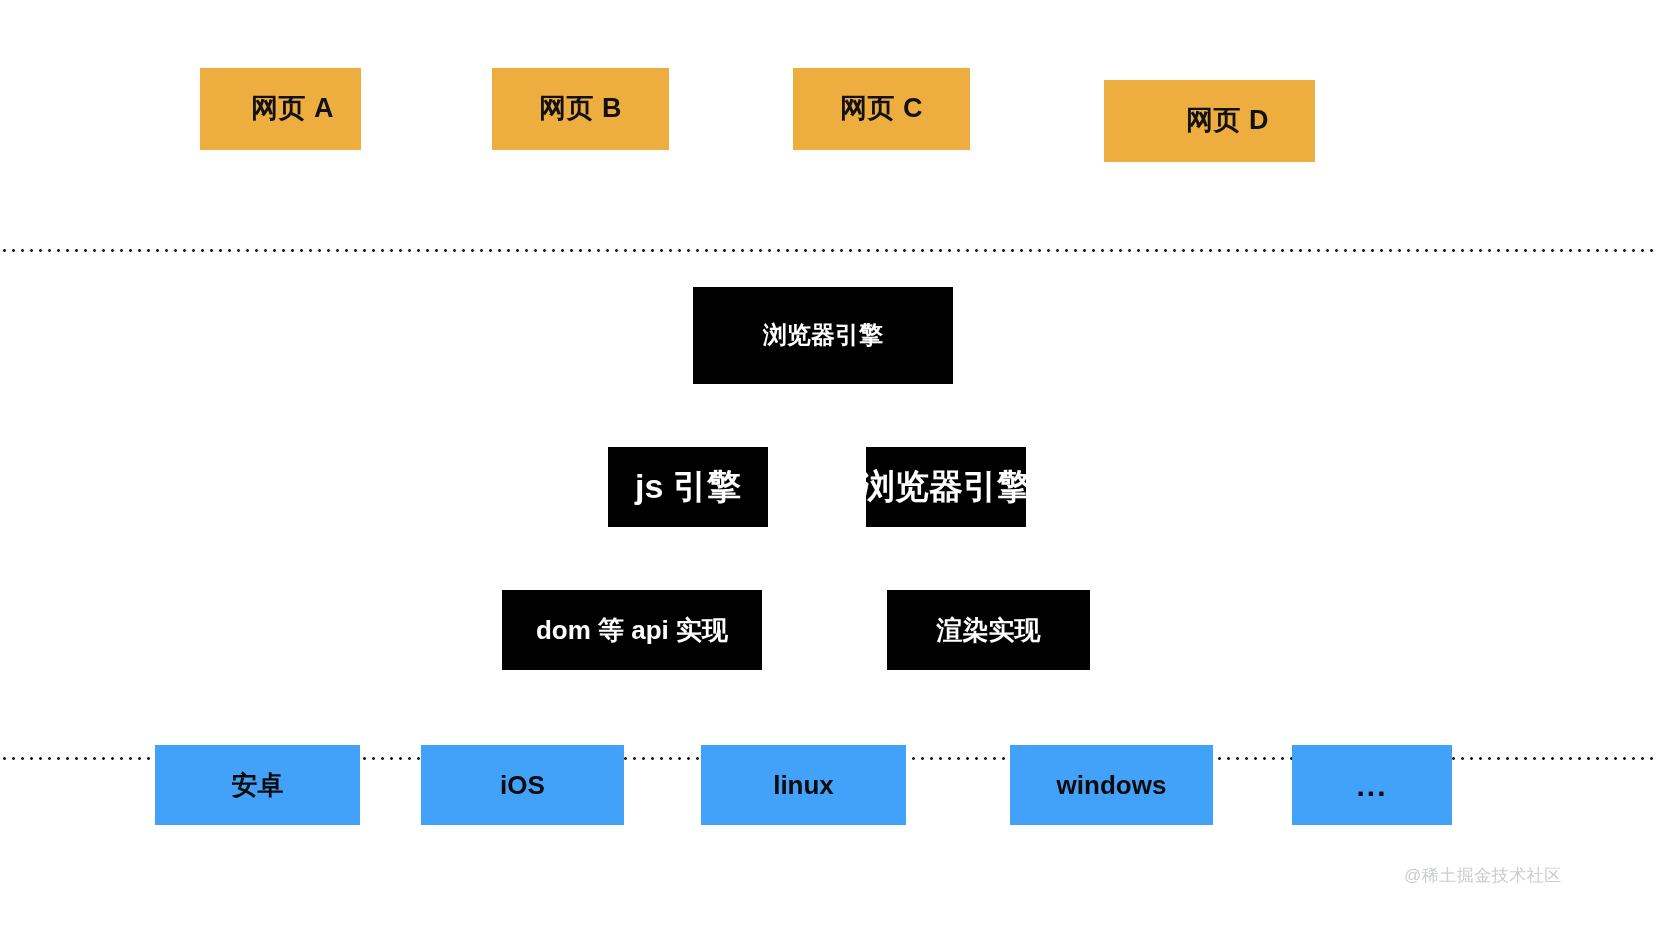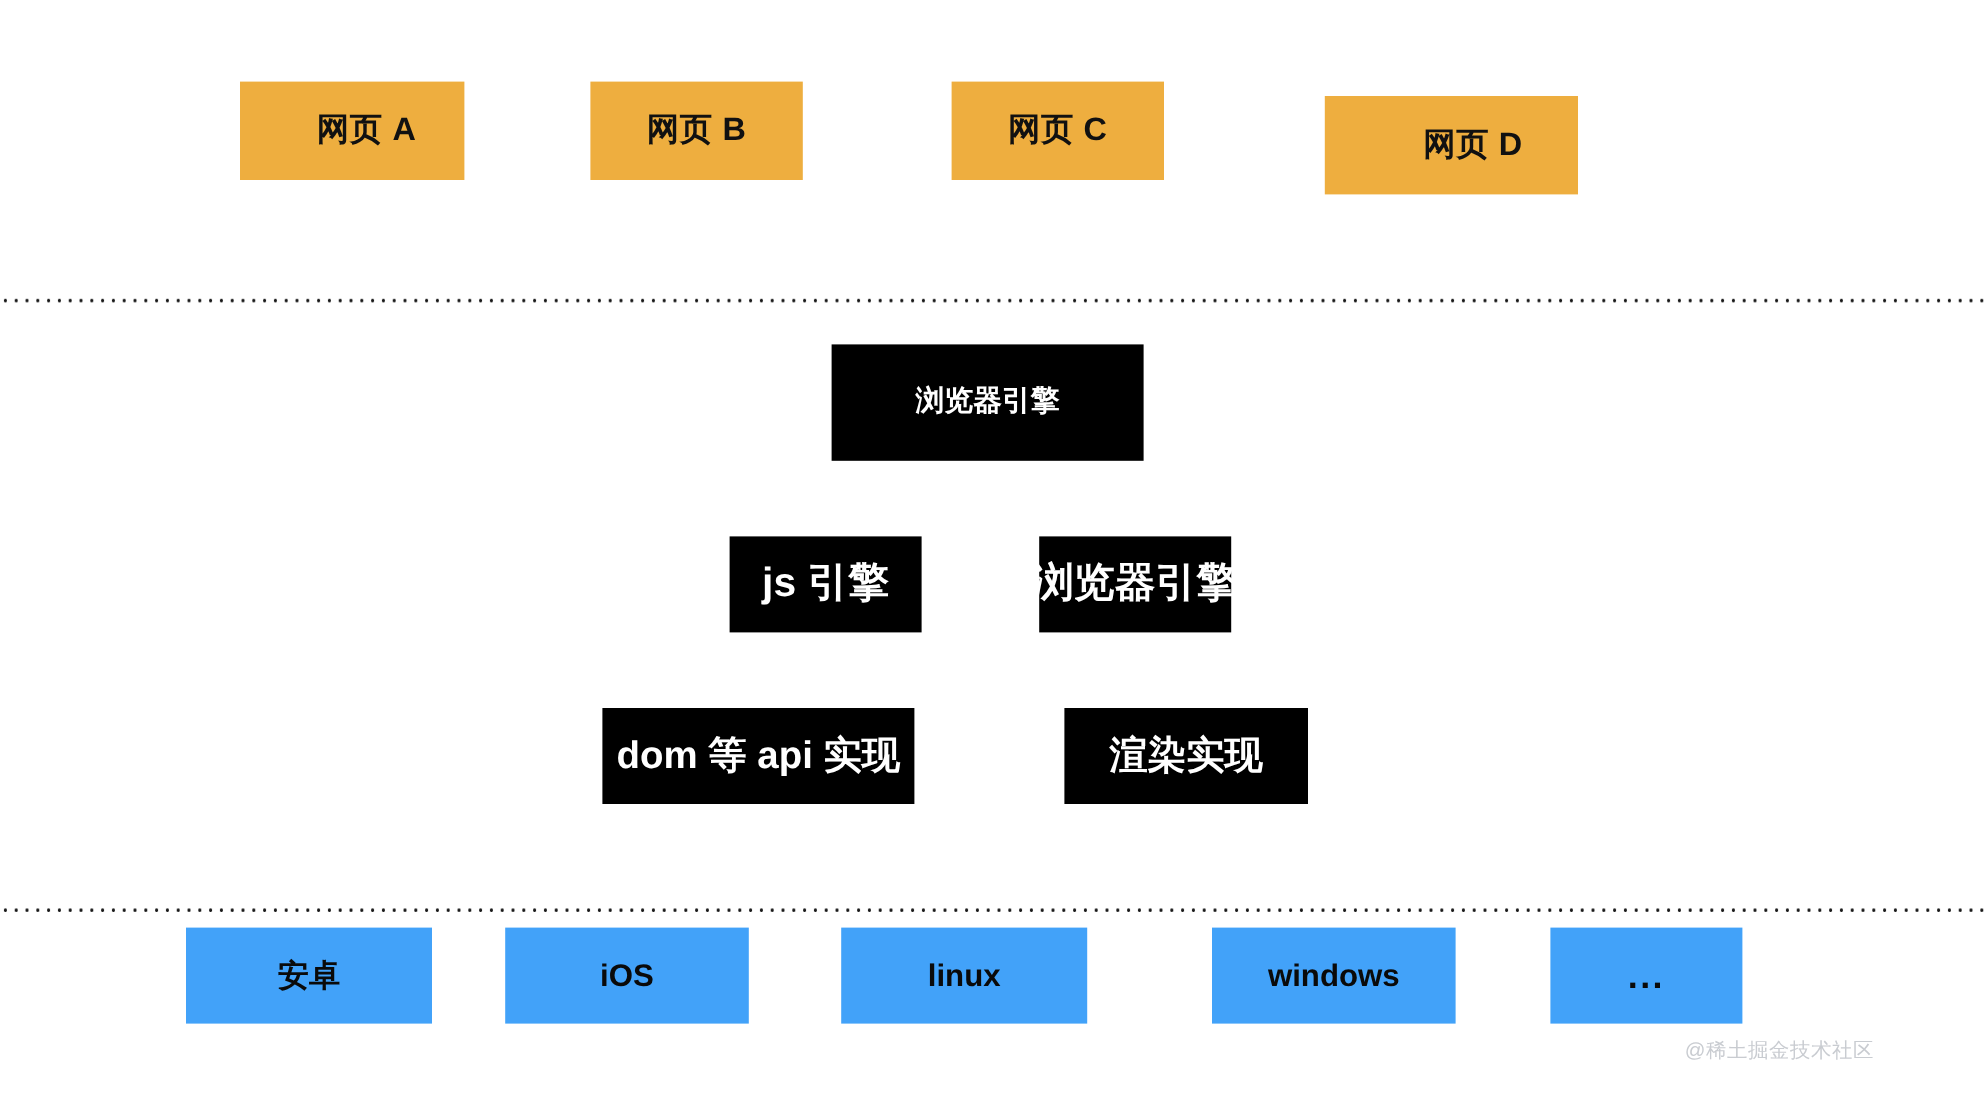--- a/index.html
+++ b/index.html
@@ -34,27 +34,26 @@
     font-weight: 700;
     letter-spacing: 0.5px;
   }
   .layer-engine {
     background: #000000;
     color: #ffffff;
     font-weight: 700;
   }
   .engine-top { font-size: 24px; }
   .engine-mid { font-size: 34px; }
-  .engine-low { font-size: 32px; }
+  .engine-low { font-size: 26px; }
   .layer-os {
     background: #42A2F9;
     color: #0a0a0a;
     font-size: 26px;
     font-weight: 700;
-    margin-top: 28px;
   }
   .layer-os.dots {
     font-size: 30px;
     font-weight: 900;
     letter-spacing: 2px;
   }
   .divider {
     position: absolute;
     left: 0;
     width: 1656px;
@@ -70,21 +69,21 @@
     font-size: 17px;
     white-space: nowrap;
     letter-spacing: 0.5px;
   }
 </style>
 </head>
 <body>
 
 <div id="canvas">
 
-  <div class="box layer-page" style="left: 200px; top: 68px; width: 187px; height: 82px; padding-left: 24px;">
+  <div class="box layer-page" style="left: 200px; top: 68px; width: 161px; height: 82px; padding-left: 24px;">
     <span>网页 A</span>
   </div>
   <div class="box layer-page" style="left: 492px; top: 68px; width: 177px; height: 82px;">
     <span>网页 B</span>
   </div>
   <div class="box layer-page" style="left: 793px; top: 68px; width: 177px; height: 82px;">
     <span>网页 C</span>
   </div>
   <div class="box layer-page" style="left: 1104px; top: 80px; width: 211px; height: 82px; padding-left: 36px;">
     <span>网页 D</span>

